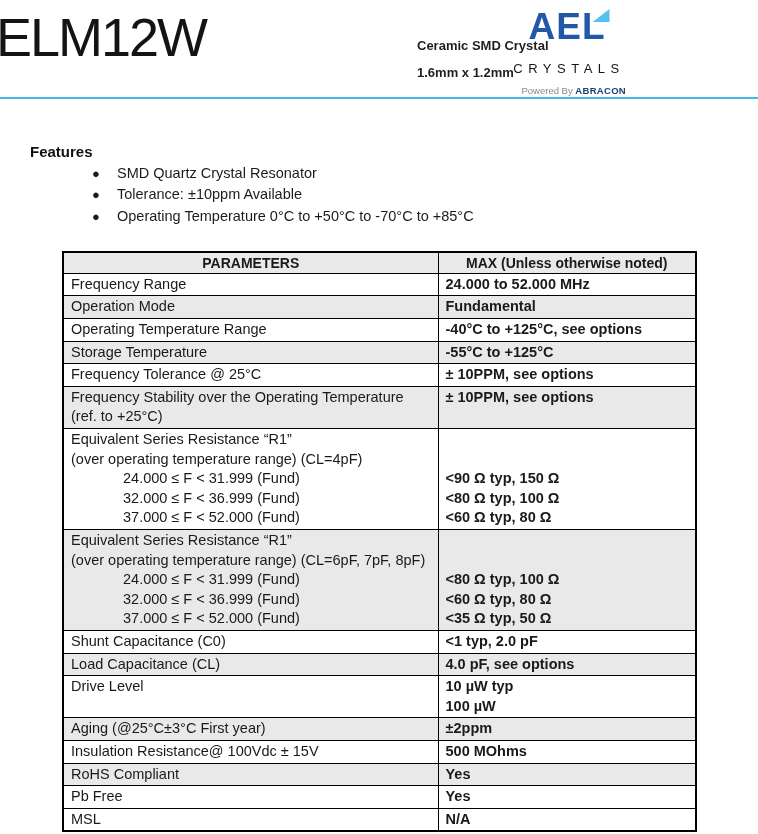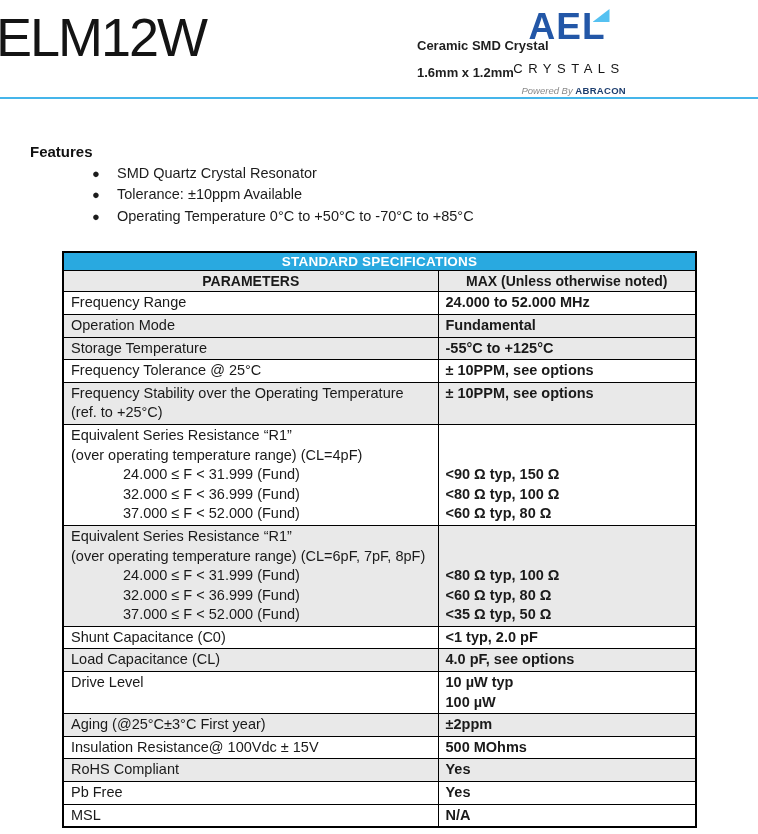--- a/index.html
+++ b/index.html
@@ -17,21 +17,21 @@
   .logo { position: absolute; right: 0; top: 8px; width: 122px; text-align: center; }
   .logo-top { position: relative; display: inline-block; line-height: 1; }
   .logo-ael { font-size: 37px; font-weight: 700; letter-spacing: 1px;
     color: var(--logo-blue, #2357A7); }
   .logo-tri { position: absolute; right: -4px; top: 1px; width: 17px; height: 13px;
     background: var(--logo-tri, #55C1F1);
     clip-path: polygon(0 100%, 100% 0, 100% 100%); }
   .logo-sub { font-size: 13px; letter-spacing: 5.5px; margin-top: 16px;
     color: #161616; font-weight: 400; padding-left: 4px; }
   .powered { margin-top: 9px; font-size: 9.5px; text-align: right; padding-right: 2px; }
-  .powered .powered-label { color: #8a8a8a; font-style: italic; }
+  .powered .powered-label { color: #8a8a8a; }
   .powered .abracon { color: var(--abracon-navy, #1D3E6F); font-weight: 700;
     letter-spacing: 0.3px; margin-top: 12px; }
   .header-divider { position: absolute; left: 0; top: 97px; width: 758px; height: 2px;
     background: var(--divider-blue, #45B5EA); }
 
   
   .features { margin: 45px 0 0 30px; }
   .features h2 { font-size: 15px; font-weight: 700; color: #111; }
   .features ul { margin: 3px 0 0 62px; list-style: none; }
   .features li { font-size: 14.5px; line-height: 21.3px; color: #1c1c1c;
@@ -88,23 +88,20 @@
         <li><span class="bullet">●</span><span>Operating Temperature 0°C to +50°C to -70°C to +85°C</span></li>
       </ul>
   </div>
 
   <table class="spec">
     <colgroup>
         <col class="c-param">
         <col class="c-value">
       </colgroup>
     <thead>
-      <tr>
-        <th colspan="2" class="title-row">STANDARD SPECIFICATIONS</th>
-      </tr>
       <tr class="col-head">
         <td>PARAMETERS</td>
         <td>MAX (Unless otherwise noted)</td>
       </tr>
     </thead>
     <tbody>
         <tr>
           <td>
             <div class="pline">Frequency Range</div>
           </td>
@@ -113,20 +110,28 @@
           </td>
         </tr>
         <tr class="shade">
           <td>
             <div class="pline">Operation Mode</div>
           </td>
           <td>
             <div class="vline">Fundamental</div>
           </td>
         </tr>
+        <tr>
+          <td>
+            <div class="pline">Operating Temperature Range</div>
+          </td>
+          <td>
+            <div class="vline">-40°C to +125°C, see options</div>
+          </td>
+        </tr>
         <tr class="shade">
           <td>
             <div class="pline">Storage Temperature</div>
           </td>
           <td>
             <div class="vline">-55°C to +125°C</div>
           </td>
         </tr>
         <tr>
           <td>

